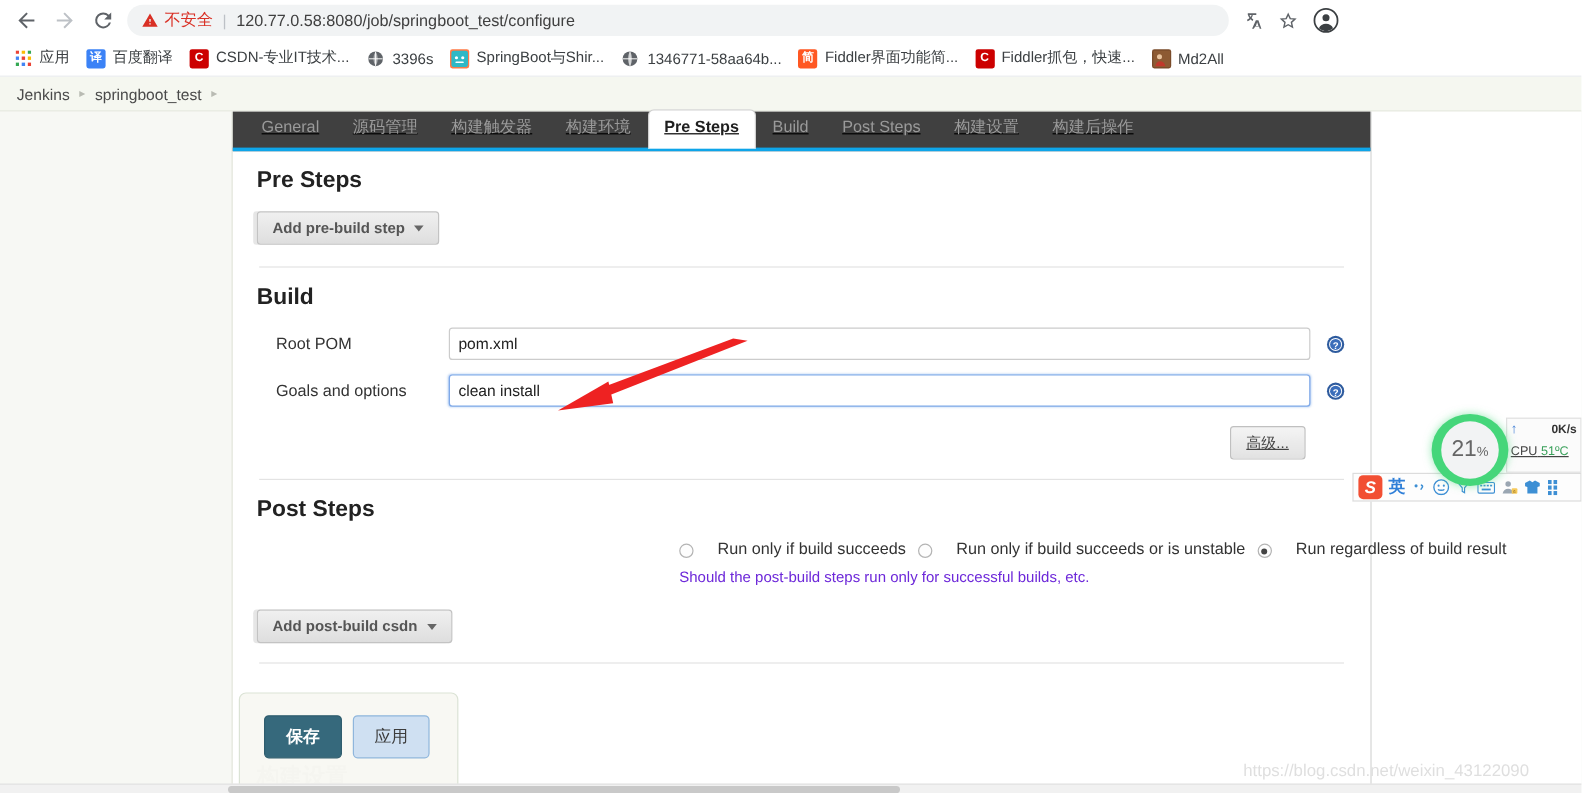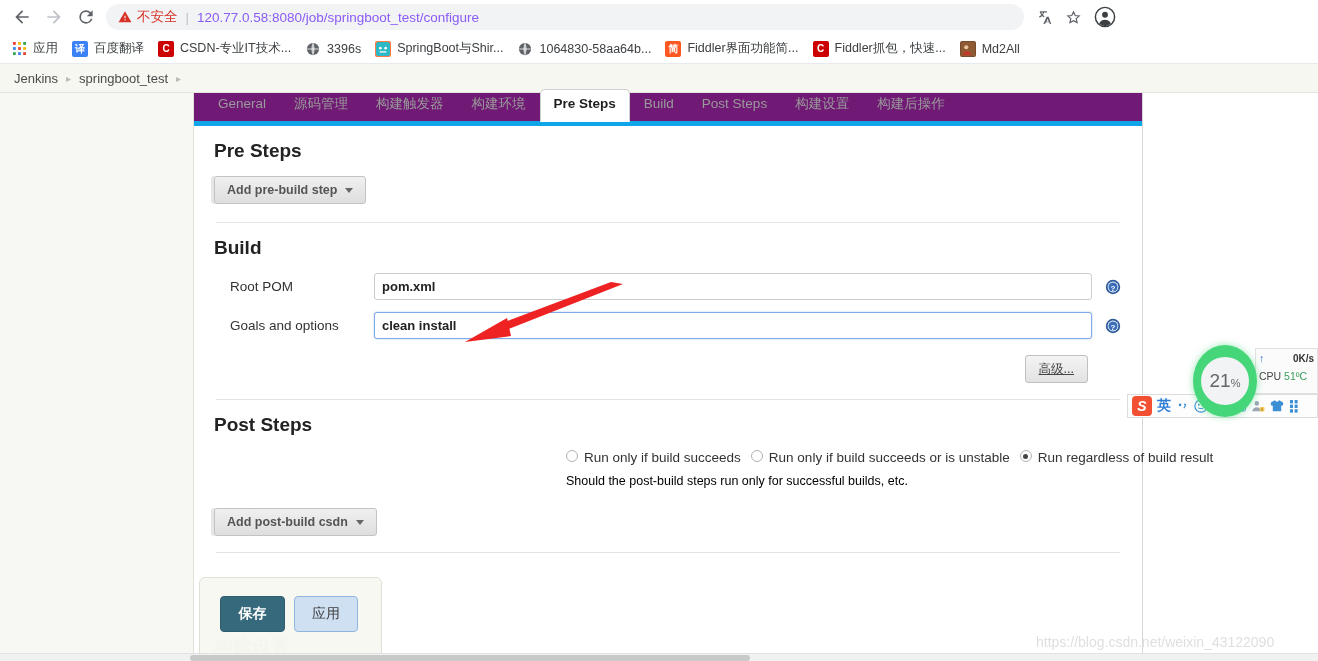--- a/index.html
+++ b/index.html
@@ -30,21 +30,21 @@
     display: flex; align-items: center;
     padding: 0 12px;
   }
   .warn-tri { margin-right: 5px; display: flex; align-items: center; }
   .insecure-label {
     color: #d93025; font-size: 13.5px; white-space: nowrap;
     letter-spacing: 0px;
   }
   .omni-sep { color: #bdc1c6; margin: 0 8px; font-size: 13px; }
   .url-text {
-    color: #8b5cf6; font-size: 13.5px; white-space: nowrap;
+    color: #404040; font-size: 13.5px; white-space: nowrap;
     overflow: hidden; text-overflow: ellipsis;
   }
   .omni-right { display: flex; align-items: center; gap: 2px; padding-right: 2px; }
   .omni-icon {
     width: 26px; height: 26px; border-radius: 50%;
     display: flex; align-items: center; justify-content: center;
     color: #5f6368;
   }
   .profile-btn {
     width: 34px; height: 34px;
@@ -110,24 +110,25 @@
     border-right: 1px solid #d6d6d6;
   }
   .right-fill {
     position: absolute; left: 1143px; top: 0; width: 175px; height: 568px;
     background: #ffffff;
   }
 
   
   .tabbar {
     position: relative; height: 33px;
-    background: #701a75;
-    border-bottom: 5px solid #0ea5e9;
+    background: #404040;
+    border-bottom: 3px solid #0ea5e9;
     display: flex; align-items: flex-end;
     padding-left: 10px;
+    text-decoration: underline;
   }
   .tab {
     font-size: 13.5px; color: #9a9a9a;
     padding: 6px 14px 8px 14px;
     line-height: 18px;
     white-space: nowrap;
   }
   .tab.active {
     background: #ffffff; color: #1f1f1f; font-weight: bold;
     border: 1px solid #d0d0d0; border-bottom: 1px solid #ffffff;
@@ -170,21 +171,20 @@
     font-size: 13.5px; color: #333;
   }
   .row-field { flex: 1; padding-right: 0; }
   .jk-input {
     width: 718px; height: 27px;
     border: 1px solid #ccc; border-radius: 3px;
     font-size: 13px; color: #222;
     padding: 0 7px;
     font-family: "Liberation Sans", sans-serif;
     background: #fff;
-    font-weight: bold;
   }
   .jk-input.focused {
     border: 1px solid #7fa9e8;
     box-shadow: 0 0 2px rgba(110,160,230,0.6);
     outline: none;
   }
   .help-ico {
     width: 16px; height: 16px; margin-left: 13px; flex: none;
   }
   .adv-row { padding: 10px 0 16px 0; display: flex; justify-content: flex-end; padding-right: 54px; }
@@ -194,33 +194,33 @@
     font-size: 12.5px; color: #444; padding: 6px 13px;
     line-height: 14px;
     text-decoration: underline;
   }
 
   .radio-row {
     display: flex; align-items: center; gap: 10px;
     padding-left: 372px; padding-top: 14px;
     font-size: 13.5px; color: #333;
   }
-  .radio-item { display: flex; align-items: flex-start; gap: 6px; white-space: nowrap; }
+  .radio-item { display: flex; align-items: flex-end; gap: 20px; white-space: nowrap; }
   .radio {
     width: 12px; height: 12px; border-radius: 50%;
     border: 1px solid #b4b4b4; background: #fdfdfd;
     flex: none; position: relative;
   }
   .radio.checked::after {
     content: ""; position: absolute; left: 2.5px; top: 2.5px;
     width: 5px; height: 5px; border-radius: 50%; background: #444;
   }
   .radio-hint {
     padding-left: 372px; padding-top: 9px;
-    font-size: 12.5px; color: #000000;
+    font-size: 12.5px; color: #6d28d9;
   }
 
   
   .ghost-sec {
     position: absolute; left: 20px; top: 508px;
     font-size: 19px; font-weight: bold; color: #cfcfcf;
   }
 
   
   .save-bar {
@@ -257,21 +257,21 @@
     pointer-events: none; z-index: 40;
   }
 
   
   .cpu-widget {
     position: absolute; left: 1193px; top: 345px;
     z-index: 50;
   }
   .cpu-ring {
     position: absolute; left: 0; top: 0;
-    width: 64px; height: 72px; border-radius: 50%;
+    width: 64px; height: 60px; border-radius: 50%;
     background: #45d67a;
     display: flex; align-items: center; justify-content: center;
     box-shadow: 0 0 7px rgba(69,214,122,0.55);
   }
   .cpu-ring-inner {
     width: 48px; height: 48px; border-radius: 50%;
     background: #f2f3f4;
     display: flex; align-items: baseline; justify-content: center;
   }
   .cpu-pct { font-size: 19px; color: #666; line-height: 48px; }
@@ -279,21 +279,21 @@
   .net-panel {
     position: absolute; left: 62px; top: 3px;
     width: 63px; height: 46px;
     background: #fbfbfb; border: 1px solid #e0e0e0;
     font-size: 10.5px; color: #555;
     padding: 3px 3px 0 3px;
   }
   .net-line1 { display: flex; align-items: center; gap: 3px; }
   .net-up { color: #3b7bd4; font-size: 11px; }
   .net-speed { color: #333; font-weight: bold; font-size: 10px; margin-left: auto; }
-  .net-line2 { margin-top: 6px; font-size: 10.5px; color: #444; }
+  .net-line2 { margin-top: 6px; font-size: 10.5px; color: #444; text-decoration: underline; }
   .net-temp { color: #39a05a; }
 
   
   .ime-bar {
     position: absolute; left: 1127px; top: 394px;
     width: 191px; height: 24px;
     background: #fdfdfd; border: 1px solid #dcdcdc;
     display: flex; align-items: center; gap: 5px;
     padding: 0 4px;
     z-index: 45;
@@ -431,21 +431,21 @@
   </div>
 
   <div class="bm">
     <span class="favi favi-globe">
       <svg width="14" height="14" viewBox="0 0 16 16">
           <circle cx="8" cy="8" r="7" fill="#5f6368"></circle>
           <path fill="#fff" d="M8 1.6c1.3 1.3 2 3.7 2 6.4s-.7 5.1-2 6.4c-1.3-1.3-2-3.7-2-6.4s.7-5.1 2-6.4z" opacity=".5"></path>
           <path stroke="#fff" stroke-width="0.9" fill="none" d="M1.3 8h13.4M8 1.2v13.6"></path>
         </svg>
     </span>
-    <span>1064830-58aa64b...</span>
+    <span>1346771-58aa64b...</span>
   </div>
 
   <div class="bm">
     <span class="favi favi-jian">简</span>
     <span>Fiddler界面功能简...</span>
   </div>
 
   <div class="bm">
     <span class="favi favi-csdn">C</span>
     <span>Fiddler抓包，快速...</span>

